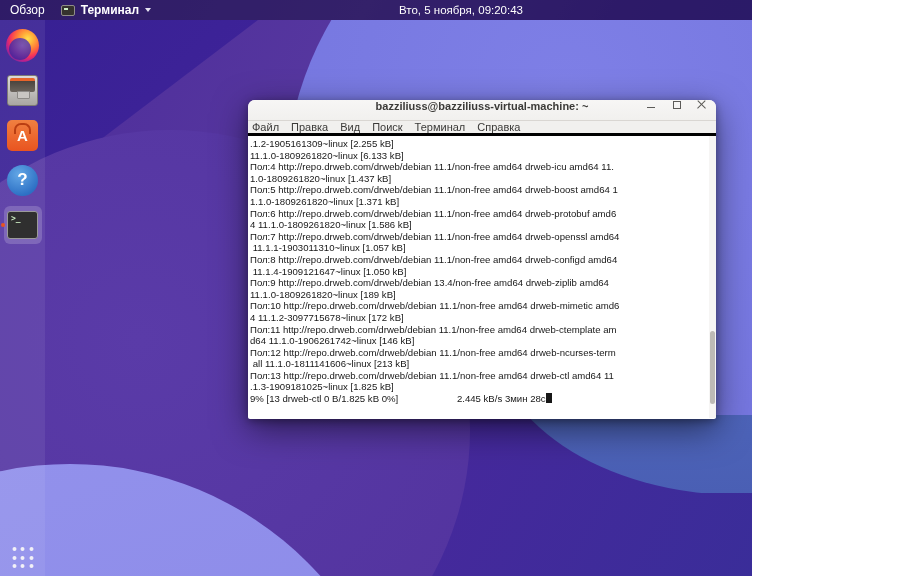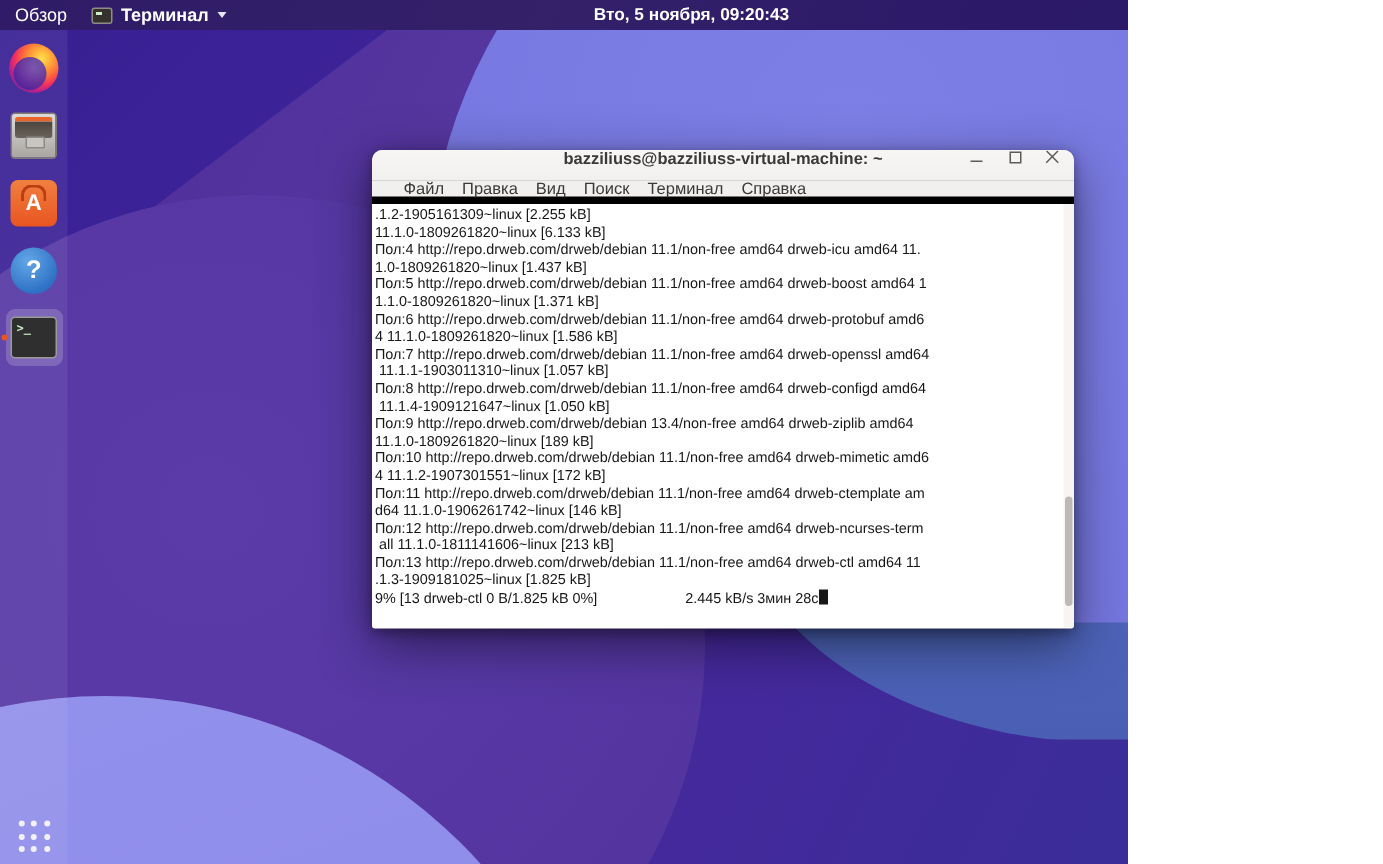--- a/index.html
+++ b/index.html
@@ -28,21 +28,21 @@
   
   .topbar { position:absolute; left:0; top:0; width:922px; height:20px;
             background:rgba(22,14,58,0.52); color:#fff; display:flex; align-items:center;
             font-size:12px; z-index:30; }
   .tb-left { display:flex; align-items:center; gap:16px; padding-left:10px; }
   .tb-activities { font-weight:500; }
   .tb-app { display:flex; align-items:center; gap:6px; font-weight:700; }
   .tb-term-ico { width:14px; height:11px; background:#35322e; border:1px solid #8f8c88; border-radius:2px; position:relative; }
   .tb-term-ico::after { content:""; position:absolute; left:2px; top:2px; width:4px; height:2px; background:#cfeec6; }
   .caret { display:inline-block; width:0; height:0; border-left:3.5px solid transparent; border-right:3.5px solid transparent; border-top:4px solid #e8e6f2; }
-  .tb-clock { position:absolute; left:0; right:0; text-align:center; font-size:11.5px; font-weight:700; pointer-events:none; }
+  .tb-clock { position:absolute; left:0; right:0; text-align:center; font-size:11.5px; font-weight:400; pointer-events:none; }
   .tb-right { margin-left:auto; display:flex; align-items:center; gap:9px; }
   .tb-en { font-size:11px; font-weight:600; display:flex; align-items:center; gap:4px; }
   .tb-right svg { display:block; }
 
   
   .dock { position:absolute; left:0; top:20px; bottom:0; width:45px;
           background:rgba(255,255,255,0.07); z-index:25;
           display:flex; flex-direction:column; align-items:center; padding-top:6px; gap:7px; }
   .dock-item { position:relative; width:38px; height:38px; display:flex; align-items:center; justify-content:center; border-radius:6px; }
   .dock-item.active { background:rgba(255,255,255,0.18); }
@@ -84,22 +84,22 @@
               background:linear-gradient(180deg,#f7f6f5,#f1f0ee); border-bottom:1px solid #d9d6d2;
               display:flex; align-items:flex-start; position:relative; }
   .title { position:absolute; left:0; right:0; text-align:center; font-size:11px; font-weight:700; color:#3b3a38; }
   .controls { margin-left:auto; display:flex; align-items:center; gap:16px; padding-right:10px; z-index:2; }
   .wc { width:9px; height:9px; position:relative; }
   .wc-min::after { content:""; position:absolute; left:0; right:1px; bottom:1px; height:1.5px; background:#5c5b58; }
   .wc-max::after { content:""; position:absolute; left:1px; top:1px; width:6px; height:6px; border:1.3px solid #5c5b58; }
   .wc-close::before,.wc-close::after { content:""; position:absolute; left:-1px; top:4px; width:11px; height:1.4px; background:#5c5b58; }
   .wc-close::before { transform:rotate(45deg); }
   .wc-close::after { transform:rotate(-45deg); }
-  .menubar { height:15px; background:#f1f0ee; border-bottom:5px solid #000000;
-             display:flex; align-items:center; gap:12px; padding-left:21px;
+  .menubar { height:15px; background:#f1f0ee; border-bottom:3px solid #000000;
+             display:flex; align-items:center; gap:12px; padding-left:4px;
              font-size:11px; color:#3b3a38; }
   .term { position:relative; height:282px; background:#ffffff; overflow:hidden;
           font-family:Liberation Sans, sans-serif; font-size:9.6px; line-height:11.6px;
           color:#171717; padding:2px 0 0 2px; border-radius:0 0 2px 2px; }
   .term .tline, .status { white-space:pre; }
   .cursor { display:inline-block; width:0.62em; height:10px; background:#171717; vertical-align:-1px; }
   .scrollbar { position:absolute; right:0; top:0; bottom:0; width:7px; background:#f6f5f4; }
   .scrollbar .thumb { position:absolute; right:1px; top:69%; width:5px; height:26%; border-radius:3px; background:#bdbab6; }
 </style>
 </head>
@@ -233,21 +233,21 @@
           <div class="tline">1.1.0-1809261820~linux [1.371 kB]</div>
           <div class="tline">Пол:6 http://repo.drweb.com/drweb/debian 11.1/non-free amd64 drweb-protobuf amd6</div>
           <div class="tline">4 11.1.0-1809261820~linux [1.586 kB]</div>
           <div class="tline">Пол:7 http://repo.drweb.com/drweb/debian 11.1/non-free amd64 drweb-openssl amd64</div>
           <div class="tline"> 11.1.1-1903011310~linux [1.057 kB]</div>
           <div class="tline">Пол:8 http://repo.drweb.com/drweb/debian 11.1/non-free amd64 drweb-configd amd64</div>
           <div class="tline"> 11.1.4-1909121647~linux [1.050 kB]</div>
           <div class="tline">Пол:9 http://repo.drweb.com/drweb/debian 13.4/non-free amd64 drweb-ziplib amd64</div>
           <div class="tline">11.1.0-1809261820~linux [189 kB]</div>
           <div class="tline">Пол:10 http://repo.drweb.com/drweb/debian 11.1/non-free amd64 drweb-mimetic amd6</div>
-          <div class="tline">4 11.1.2-1907301551~linux [172 kB]</div>
+          <div class="tline">4 11.1.2-3097715678~linux [172 kB]</div>
           <div class="tline">Пол:11 http://repo.drweb.com/drweb/debian 11.1/non-free amd64 drweb-ctemplate am</div>
           <div class="tline">d64 11.1.0-1906261742~linux [146 kB]</div>
           <div class="tline">Пол:12 http://repo.drweb.com/drweb/debian 11.1/non-free amd64 drweb-ncurses-term</div>
           <div class="tline"> all 11.1.0-1811141606~linux [213 kB]</div>
           <div class="tline">Пол:13 http://repo.drweb.com/drweb/debian 11.1/non-free amd64 drweb-ctl amd64 11</div>
           <div class="tline">.1.3-1909181025~linux [1.825 kB]</div>
         </div>
       <div class="status"><span>9% [13 drweb-ctl 0 B/1.825 kB 0%]                      2.445 kB/s 3мин 28с</span><span class="cursor"></span></div>
       <div class="scrollbar">
         <div class="thumb"></div>

